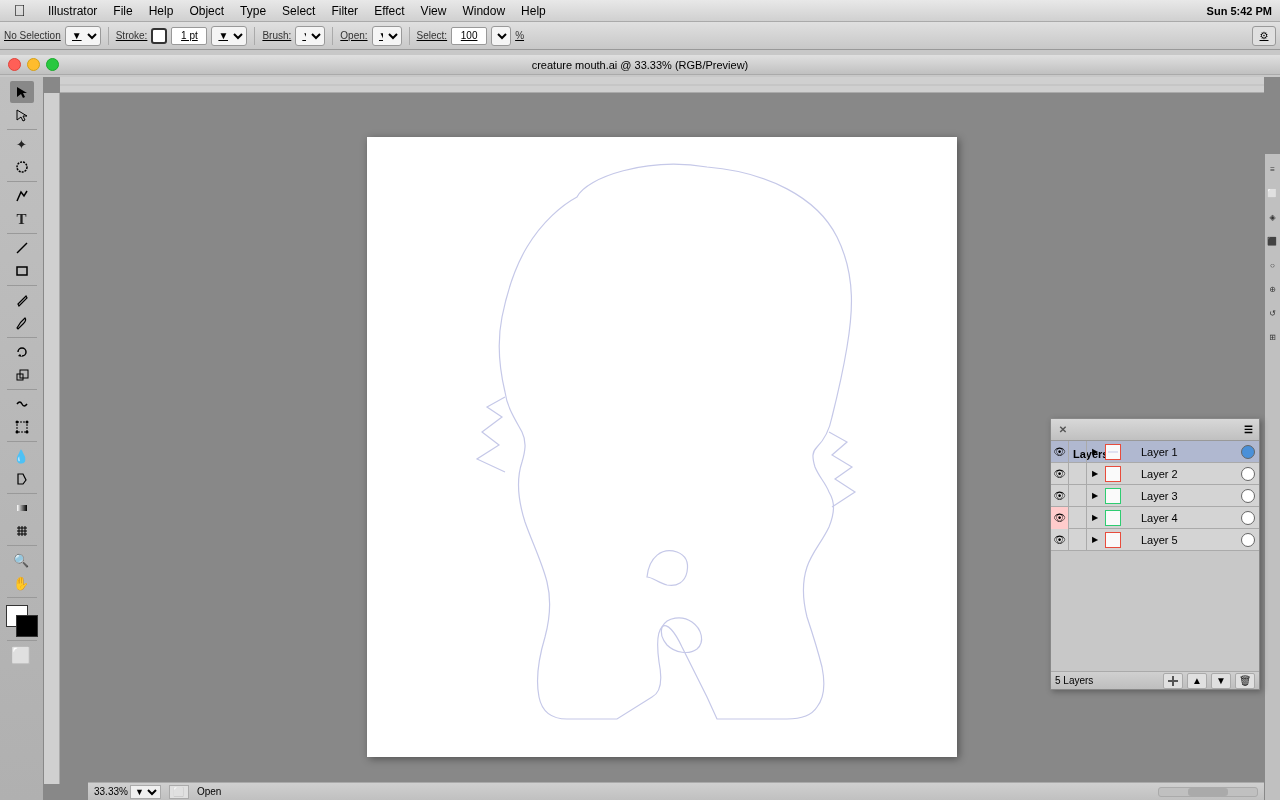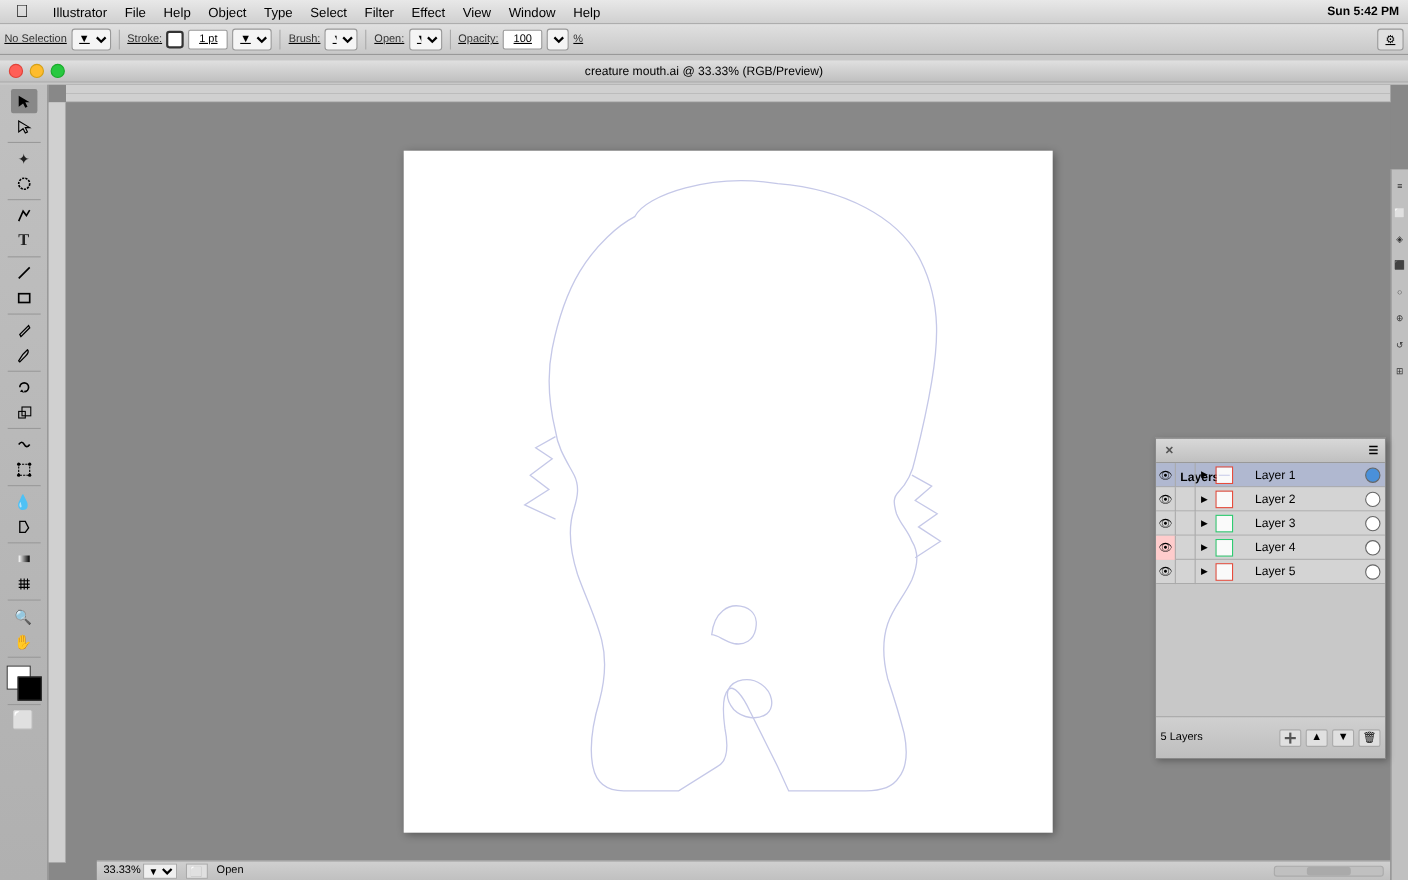--- a/index.html
+++ b/index.html
@@ -122,21 +122,21 @@
       display: flex; align-items: center; justify-content: center; font-size: 6px;
     }
     .layer-name { flex: 1; font-size: 11px; padding-left: 2px; margin-left: 16px; }
     .layer-dot {
       width: 14px; height: 14px; border-radius: 50%; border: 1px solid #666;
       background: #fff; margin-right: 4px; display: flex; align-items: center; justify-content: center;
     }
     .layer-dot.selected-dot { background: #4a90d9; }
 
     #layers-footer {
-      height: 38px; background: linear-gradient(to bottom, #d0d0d0, #bebebe);
+      height: 18px; background: linear-gradient(to bottom, #d0d0d0, #bebebe);
       border-top: 1px solid #aaa; display: flex; align-items: center; padding: 0 4px; gap: 4px; font-size: 10px;
     }
     .layers-footer-count { flex: 1; font-size: 10px; }
     .layers-footer-btn { width: 20px; height: 16px; background: #e0e0e0; border: 1px solid #aaa; border-radius: 2px; cursor: pointer; display: flex; align-items: center; justify-content: center; font-size: 10px; }
 
     
     #right-icons {
       position: absolute; top: 77px; right: 0; width: 16px; bottom: 0;
       background: #c0c0c0; border-left: 1px solid #888;
       display: flex; flex-direction: column; align-items: center; padding-top: 4px; gap: 2px;
@@ -173,21 +173,21 @@
   <div class="toolbar-btn" style="width:16px;height:16px;background:#fff;border:2px solid #333;"></div>
   <input class="toolbar-input" value="1 pt" style="">
   <select class="toolbar-select"><option>▼</option></select>
   <div class="toolbar-sep"></div>
   <span class="toolbar-label">Brush:</span>
   <select class="toolbar-select" style="width:30px;"><option>▼</option></select>
   <div class="toolbar-sep"></div>
   <span class="toolbar-label">Open:</span>
   <select class="toolbar-select" style="width:30px;"><option>▼</option></select>
   <div class="toolbar-sep"></div>
-  <span class="toolbar-label">Opacity:</span>
+  <span class="toolbar-label">Select:</span>
   <input class="toolbar-input" value="100" style="">
   <select class="toolbar-select" style="width:20px;"><option>▼</option></select>
   <span class="toolbar-label">%</span>
   <div class="menu-spacer"></div>
   <div class="toolbar-btn">⚙</div>
 </div>
 
 <div id="window-title">
   <div class="traffic-lights">
     <div class="tl tl-red"></div>

